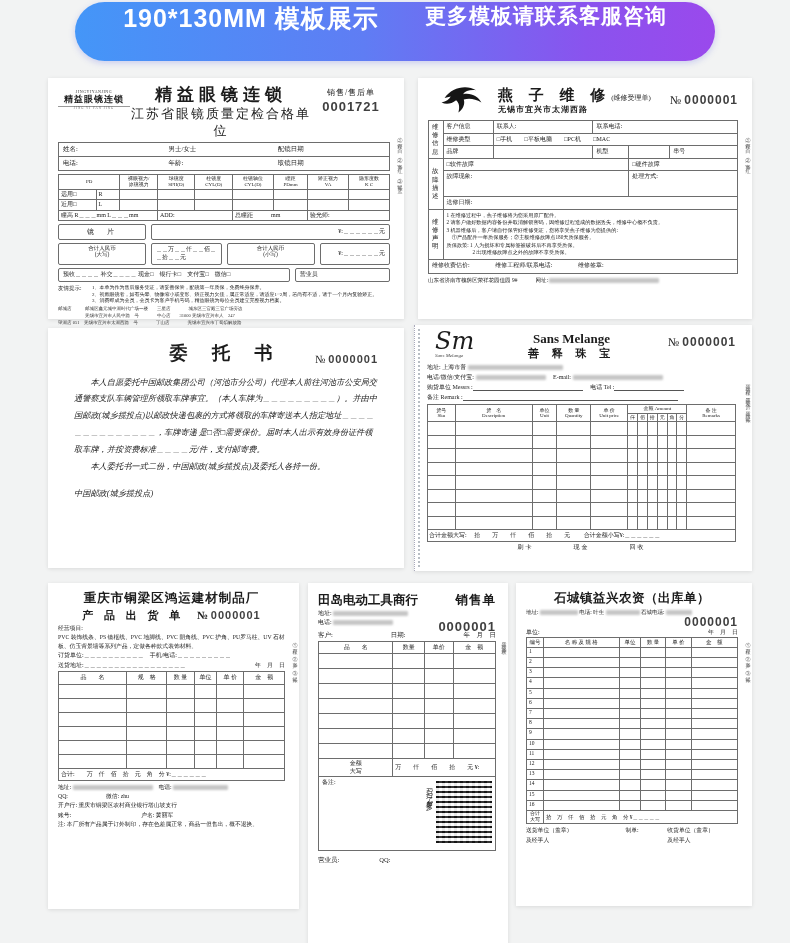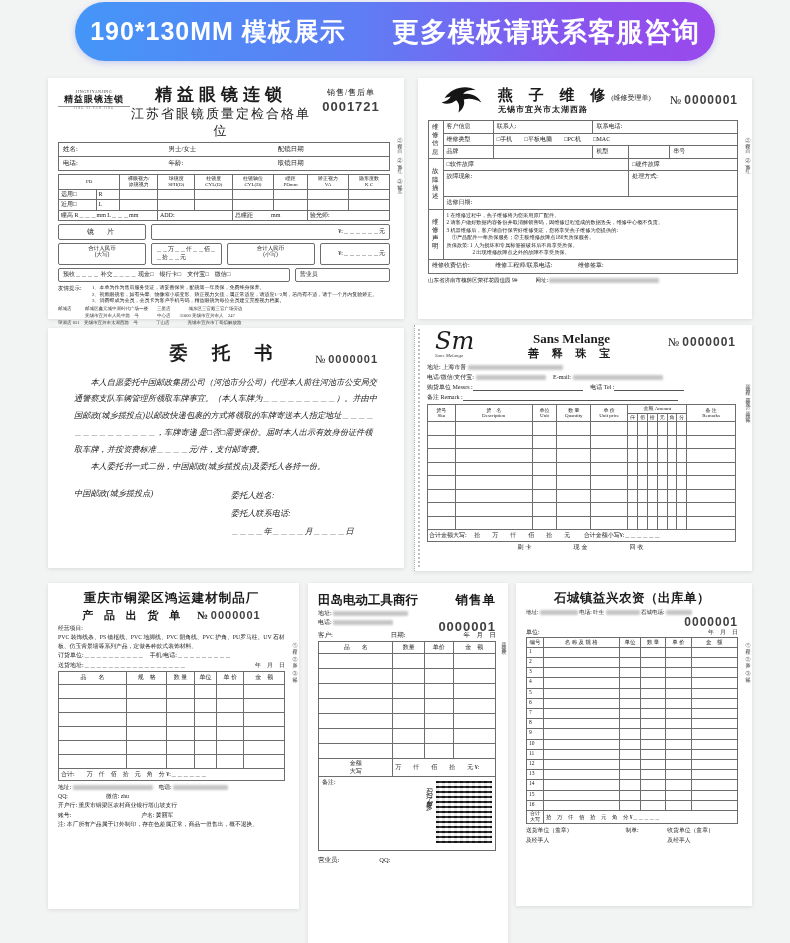--- a/index.html
+++ b/index.html
@@ -13,26 +13,26 @@
   }
   .pre { white-space: pre-line; }
   .nowrap { white-space: nowrap; }
   .red { color: #404040; font-family: "Liberation Sans", sans-serif; font-weight: bold; letter-spacing: 1px; }
 
   
   .header-pill {
     position: absolute; left: 75px; top: 2px; width: 640px; height: 59px;
     border-radius: 30px;
     background: linear-gradient(90deg, #4496f8 0%, #5f7df4 45%, #8a53ee 80%, #9a49ec 100%);
-    display: flex; align-items: center; justify-content: center; gap: 46px;
+    display: flex; align-items: flex-start; justify-content: center; gap: 46px;
     color: #fff; font-family: "Liberation Sans", sans-serif; font-weight: bold;
     box-shadow: 0 2px 6px rgba(80,90,230,.25);
   }
   .header-pill .t1 { font-size: 25px; letter-spacing: 1px; }
-  .header-pill .t2 { font-size: 27px; letter-spacing: 1px; }
+  .header-pill .t2 { font-size: 21px; letter-spacing: 1px; }
 
   
   .card {
     position: absolute; background: #fff;
     box-shadow: 0 1px 4px rgba(0,0,0,.10);
     font-size: 6.5px; line-height: 1.25;
   }
   .vstrip {
     position: absolute; right: 2px; top: 55px;
     writing-mode: vertical-rl; font-size: 5px; color: #666; letter-spacing: 1px;
@@ -363,25 +363,20 @@
   <div class="hdr">
     <span class="big">委 托 书</span>
     <span class="no"><span>№</span> <span class="red">0000001</span></span>
   </div>
   <div class="body">
     <p>本人自愿委托中国邮政集团公司（河池市分公司）代理本人前往河池市公安局交通警察支队车辆管理所领取车牌事宜。（本人车牌为＿＿＿＿＿＿＿＿＿）。并由中国邮政(城乡揽投点)以邮政快递包裹的方式将领取的车牌寄送本人指定地址＿＿＿＿＿＿＿＿＿＿＿＿＿＿，车牌寄递 是□否□需要保价。届时本人出示有效身份证件领取车牌，并按资费标准＿＿＿＿元/件，支付邮寄费。</p>
     <p>本人委托书一式二份，中国邮政(城乡揽投点)及委托人各持一份。</p>
   </div>
   <div class="foot">
     <div class="l">中国邮政(城乡揽投点)</div>
-    <div class="r">
-      <div>委托人姓名:</div>
-      <div>委托人联系电话:</div>
-      <div>＿＿＿＿年＿＿＿＿月＿＿＿＿日</div>
-    </div>
   </div>
 </div>
 
 <div class="card" id="card-d">
   <div class="hdr">
     <div class="jlogo">
       <div class="mark">Sm</div>
       <div class="scr">Sans Melange</div>
     </div>
     <div class="ttl">

